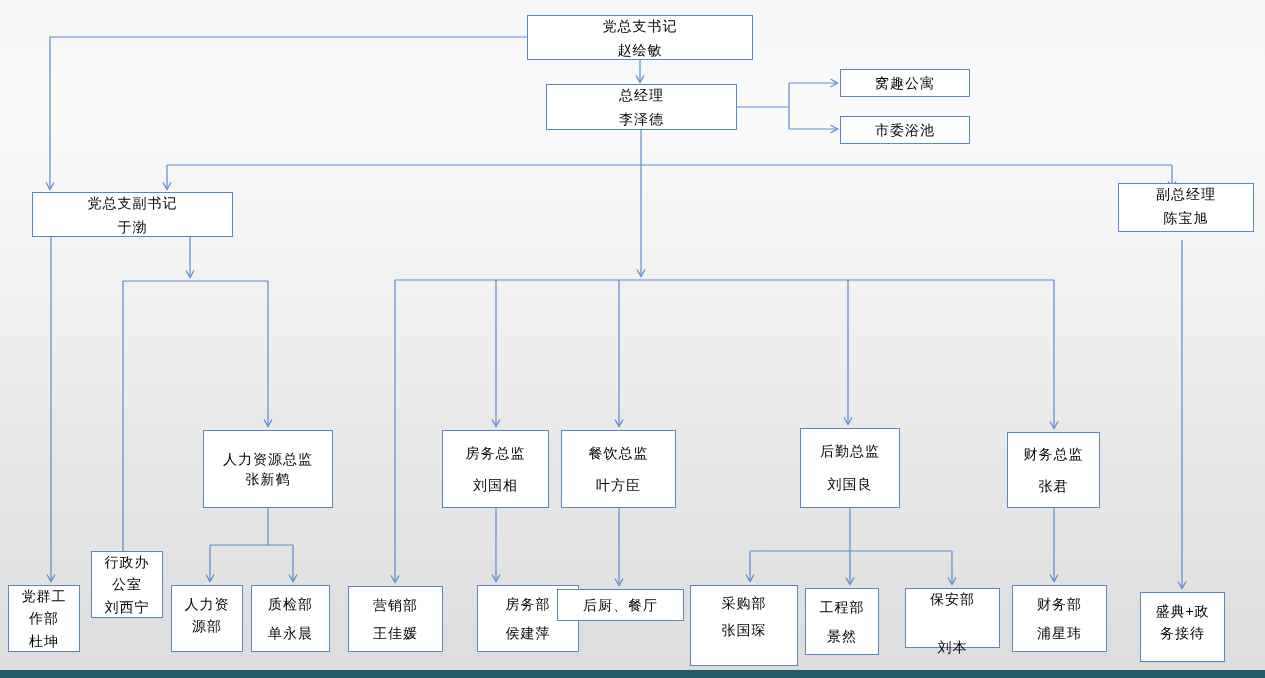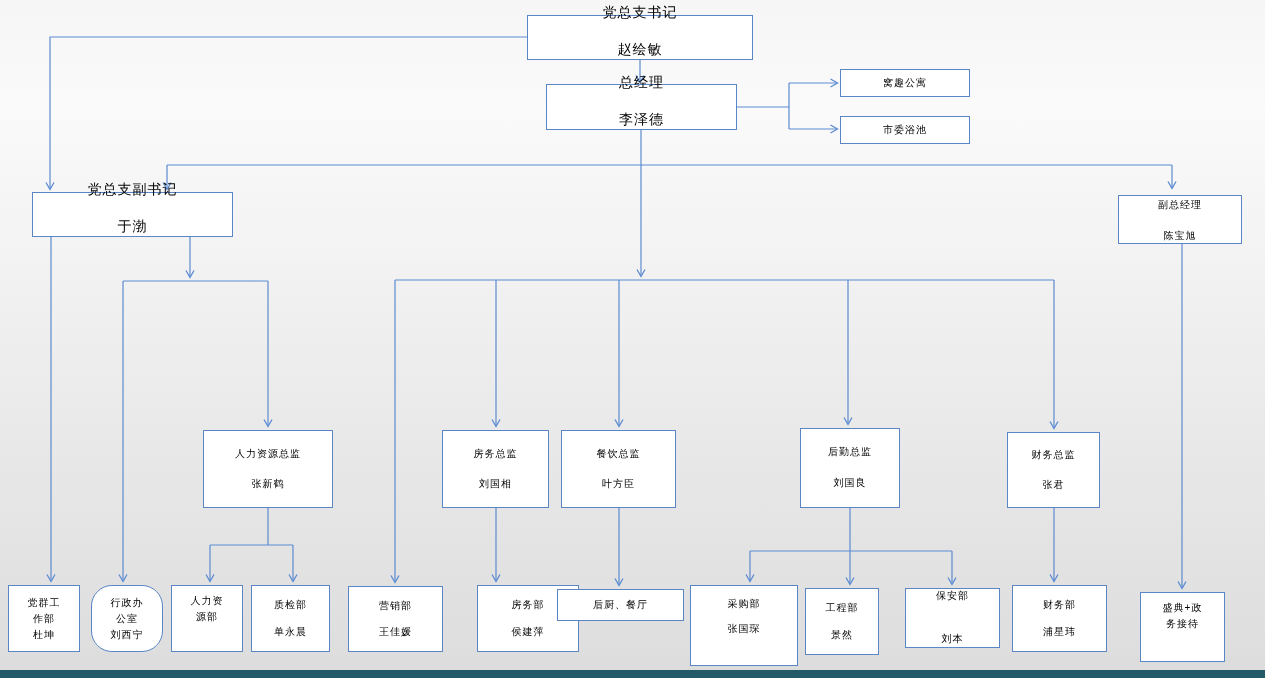--- a/index.html
+++ b/index.html
@@ -16,24 +16,24 @@
     background:linear-gradient(180deg,#f6f6f6 0%,#fafafa 16%,#f1f0f0 45%,#e7e6e6 72%,#dfdede 96%,#dcdbdb 100%);
   }
   .stage{position:relative;width:1265px;height:678px;}
   svg.connectors{position:absolute;left:0;top:0;width:1265px;height:678px;pointer-events:none;}
   .node{
     position:absolute;box-sizing:border-box;
     background:var(--fill);
     border:1.4px solid var(--border);
     display:flex;flex-direction:column;align-items:center;
     text-align:center;color:var(--text);
-    font-size:10px;letter-spacing:1px;line-height:1.45;
+    font-size:14px;letter-spacing:1px;line-height:1.45;
   }
   .node span{display:block;white-space:nowrap;}
-  .c-tight{justify-content:flex-end;gap:16px;}
+  .c-tight{justify-content:flex-start;gap:4px;}
   .f14{font-size:14px;}
   .c-single{justify-content:center;}
   .c-spread{justify-content:space-evenly;}
   .c-stack{justify-content:center;line-height:1.6;}
   .c-top{justify-content:flex-start;padding-top:7px;line-height:1.6;}
   .pb18{padding-bottom:18px;}
   .footer-bar{
     position:absolute;left:0;bottom:0;width:1265px;height:8px;
     background:var(--footer);
   }
@@ -98,25 +98,25 @@
       <div class="node c-single" style="left: 840px; top: 69px; width: 130px; height: 28px;">
         <span>窝趣公寓</span>
       </div>
       <div class="node c-single" style="left: 840px; top: 116px; width: 130px; height: 28px;">
         <span>市委浴池</span>
       </div>
       <div class="node c-tight f14" style="left: 32px; top: 192px; width: 201px; height: 45px;">
         <span>党总支副书记</span>
         <span>于渤</span>
       </div>
-      <div class="node c-tight" style="left: 1118px; top: 195px; width: 124px; height: 49px;">
+      <div class="node c-tight" style="left: 1118px; top: 183px; width: 136px; height: 49px;">
         <span>副总经理</span>
         <span>陈宝旭</span>
       </div>
-      <div class="node c-spread" style="left: 203px; top: 430px; width: 130px; height: 78px;">
+      <div class="node c-spread" style="left: 203px; top: 430px; width: 130px; height: 78px; justify-content: center;">
         <span>人力资源总监</span>
         <span>张新鹤</span>
       </div>
       <div class="node c-spread" style="left: 442px; top: 430px; width: 107px; height: 78px;">
         <span>房务总监</span>
         <span>刘国相</span>
       </div>
       <div class="node c-spread" style="left: 561px; top: 430px; width: 115px; height: 78px;">
         <span>餐饮总监</span>
         <span>叶方臣</span>
@@ -127,26 +127,26 @@
       </div>
       <div class="node c-spread" style="left: 1007px; top: 432px; width: 93px; height: 76px;">
         <span>财务总监</span>
         <span>张君</span>
       </div>
       <div class="node c-stack" style="left: 8px; top: 585px; width: 72px; height: 67px;">
         <span>党群工</span>
         <span>作部</span>
         <span>杜坤</span>
       </div>
-      <div class="node c-stack" style="left: 91px; top: 585px; width: 72px; height: 67px; border-radius: 21px;">
+      <div class="node c-stack" style="left: 91px; top: 551px; width: 72px; height: 67px;">
         <span>行政办</span>
         <span>公室</span>
         <span>刘西宁</span>
       </div>
-      <div class="node c-top" style="left: 171px; top: 585px; width: 72px; height: 67px; font-family: Liberation Serif, serif;">
+      <div class="node c-top" style="left: 171px; top: 585px; width: 72px; height: 67px;">
         <span>人力资</span>
         <span>源部</span>
       </div>
       <div class="node c-spread" style="left: 251px; top: 585px; width: 79px; height: 67px;">
         <span>质检部</span>
         <span>单永晨</span>
       </div>
       <div class="node c-spread" style="left: 348px; top: 586px; width: 95px; height: 66px;">
         <span>营销部</span>
         <span>王佳媛</span>

